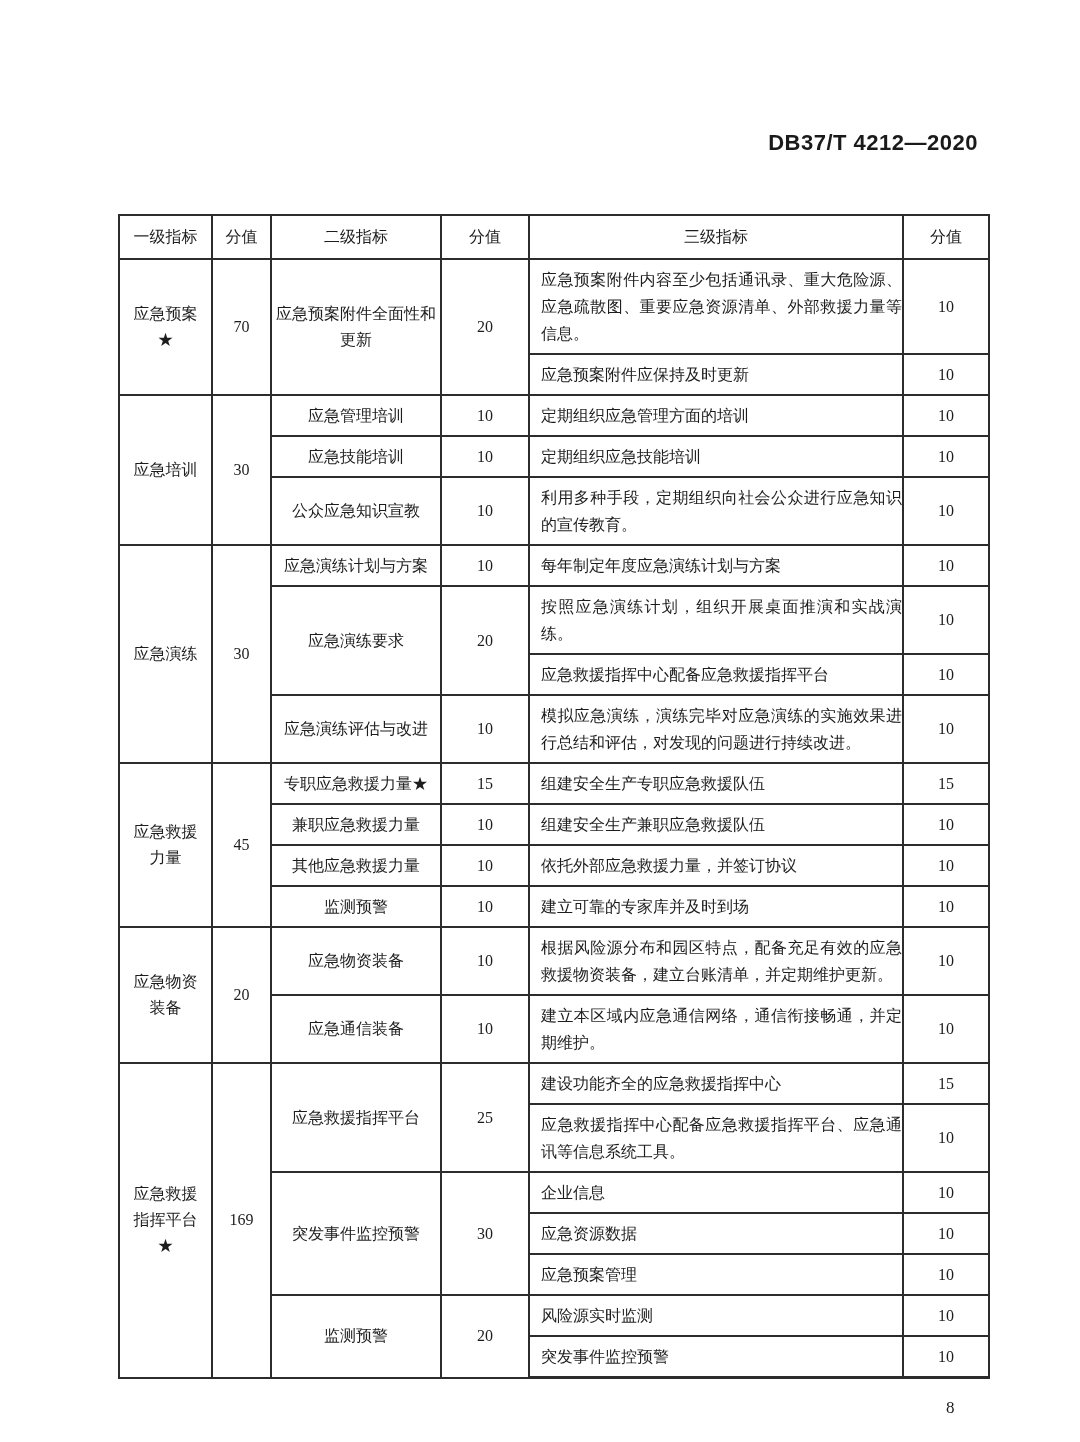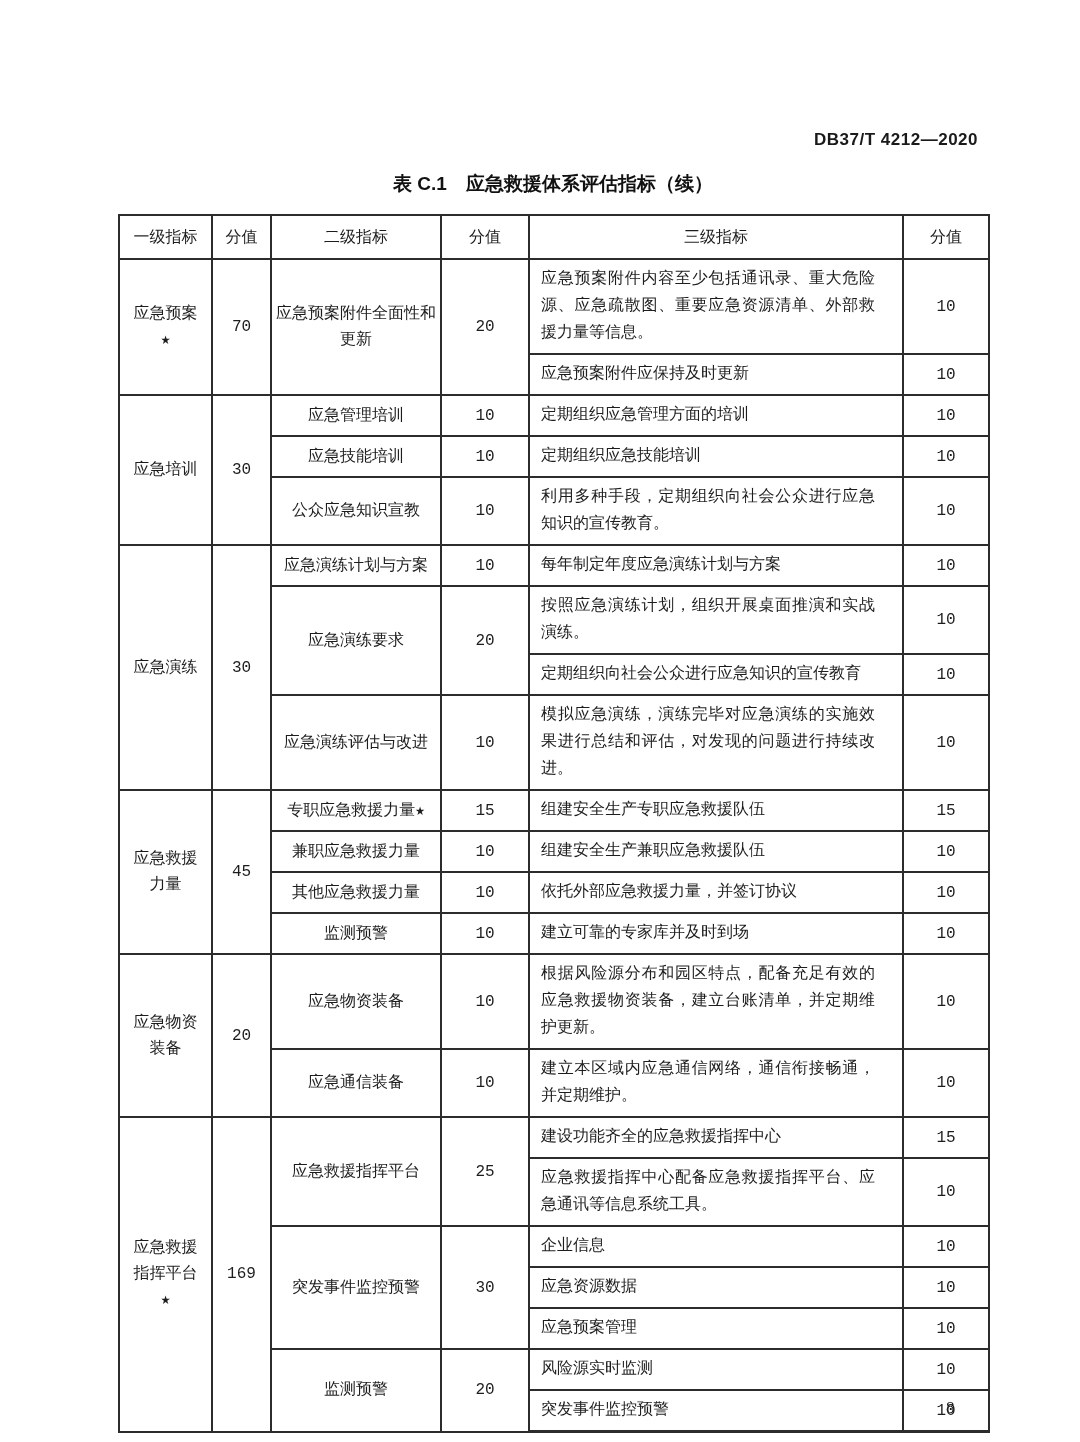--- a/index.html
+++ b/index.html
@@ -13,40 +13,39 @@
     color: #1d1d1d;
     overflow: hidden;
     margin: 0 auto;
   }
   .doc-number {
     position: absolute;
     top: 130px;
     right: 102px;
     font-family: "Liberation Sans", "DejaVu Sans", sans-serif;
     font-weight: 600;
-    font-size: 17px;
+    font-size: 22px;
     letter-spacing: 0.5px;
     color: #1a1a1a;
   }
   .table-title {
     position: absolute;
     top: 171px;
     left: 118px;
     width: 870px;
     text-align: center;
     font-family: "Liberation Sans", "DejaVu Sans", sans-serif;
     font-weight: 700;
     font-size: 19px;
     color: #111;
   }
   .table-wrap {
     position: absolute;
     top: 214px;
     left: 118px;
-    font-family: Liberation Mono, monospace;
   }
   table.eval {
     border-collapse: collapse;
     table-layout: fixed;
     width: 870px;
     border: 2px solid #2c2c2c;
   }
   table.eval th, table.eval td {
     border: 2px solid #2c2c2c;
     font-size: 16px;
@@ -62,40 +61,39 @@
   }
   td.cell-center {
     text-align: center;
     padding: 5px 2px;
     line-height: 26px;
     white-space: pre-line;
     height: 39px;
   }
   td.cell-text {
     text-align: justify;
-    padding: 6px 27px 6px 11px;
+    padding: 6px 0 6px 11px;
     line-height: 27px;
     height: 39px;
   }
   .page-number {
     position: absolute;
     top: 1398px;
     left: 946px;
     font-size: 17px;
     color: #1d1d1d;
   }
 </style>
 </head>
 <body>
 
 <div class="page">
 
   <div class="doc-number">DB37/T 4212—2020</div>
 
-  <div class="table-title">表 C.1　应急救援体系评估指标（续）</div>
 
   <div class="table-wrap">
     <table class="eval">
       <colgroup>
         <col style="width:93px">
         <col style="width:59px">
         <col style="width:170px">
         <col style="width:88px">
         <col style="width:374px">
         <col style="width:86px">
@@ -152,21 +150,21 @@
             <td class="cell-text">每年制定年度应急演练计划与方案</td>
             <td class="cell-center">10</td>
           </tr>
           <tr>
             <td class="cell-center" rowspan="2">应急演练要求</td>
             <td class="cell-center" rowspan="2">20</td>
             <td class="cell-text">按照应急演练计划，组织开展桌面推演和实战演练。</td>
             <td class="cell-center">10</td>
           </tr>
           <tr>
-            <td class="cell-text">定期组织向社会公众进行应急知识的宣传教育</td>
+            <td class="cell-text">应急救援指挥中心配备应急救援指挥平台</td>
             <td class="cell-center">10</td>
           </tr>
           <tr>
             <td class="cell-center">应急演练评估与改进</td>
             <td class="cell-center">10</td>
             <td class="cell-text">模拟应急演练，演练完毕对应急演练的实施效果进行总结和评估，对发现的问题进行持续改进。</td>
             <td class="cell-center">10</td>
           </tr>
           <tr>
             <td class="cell-center" rowspan="4">应急救援

